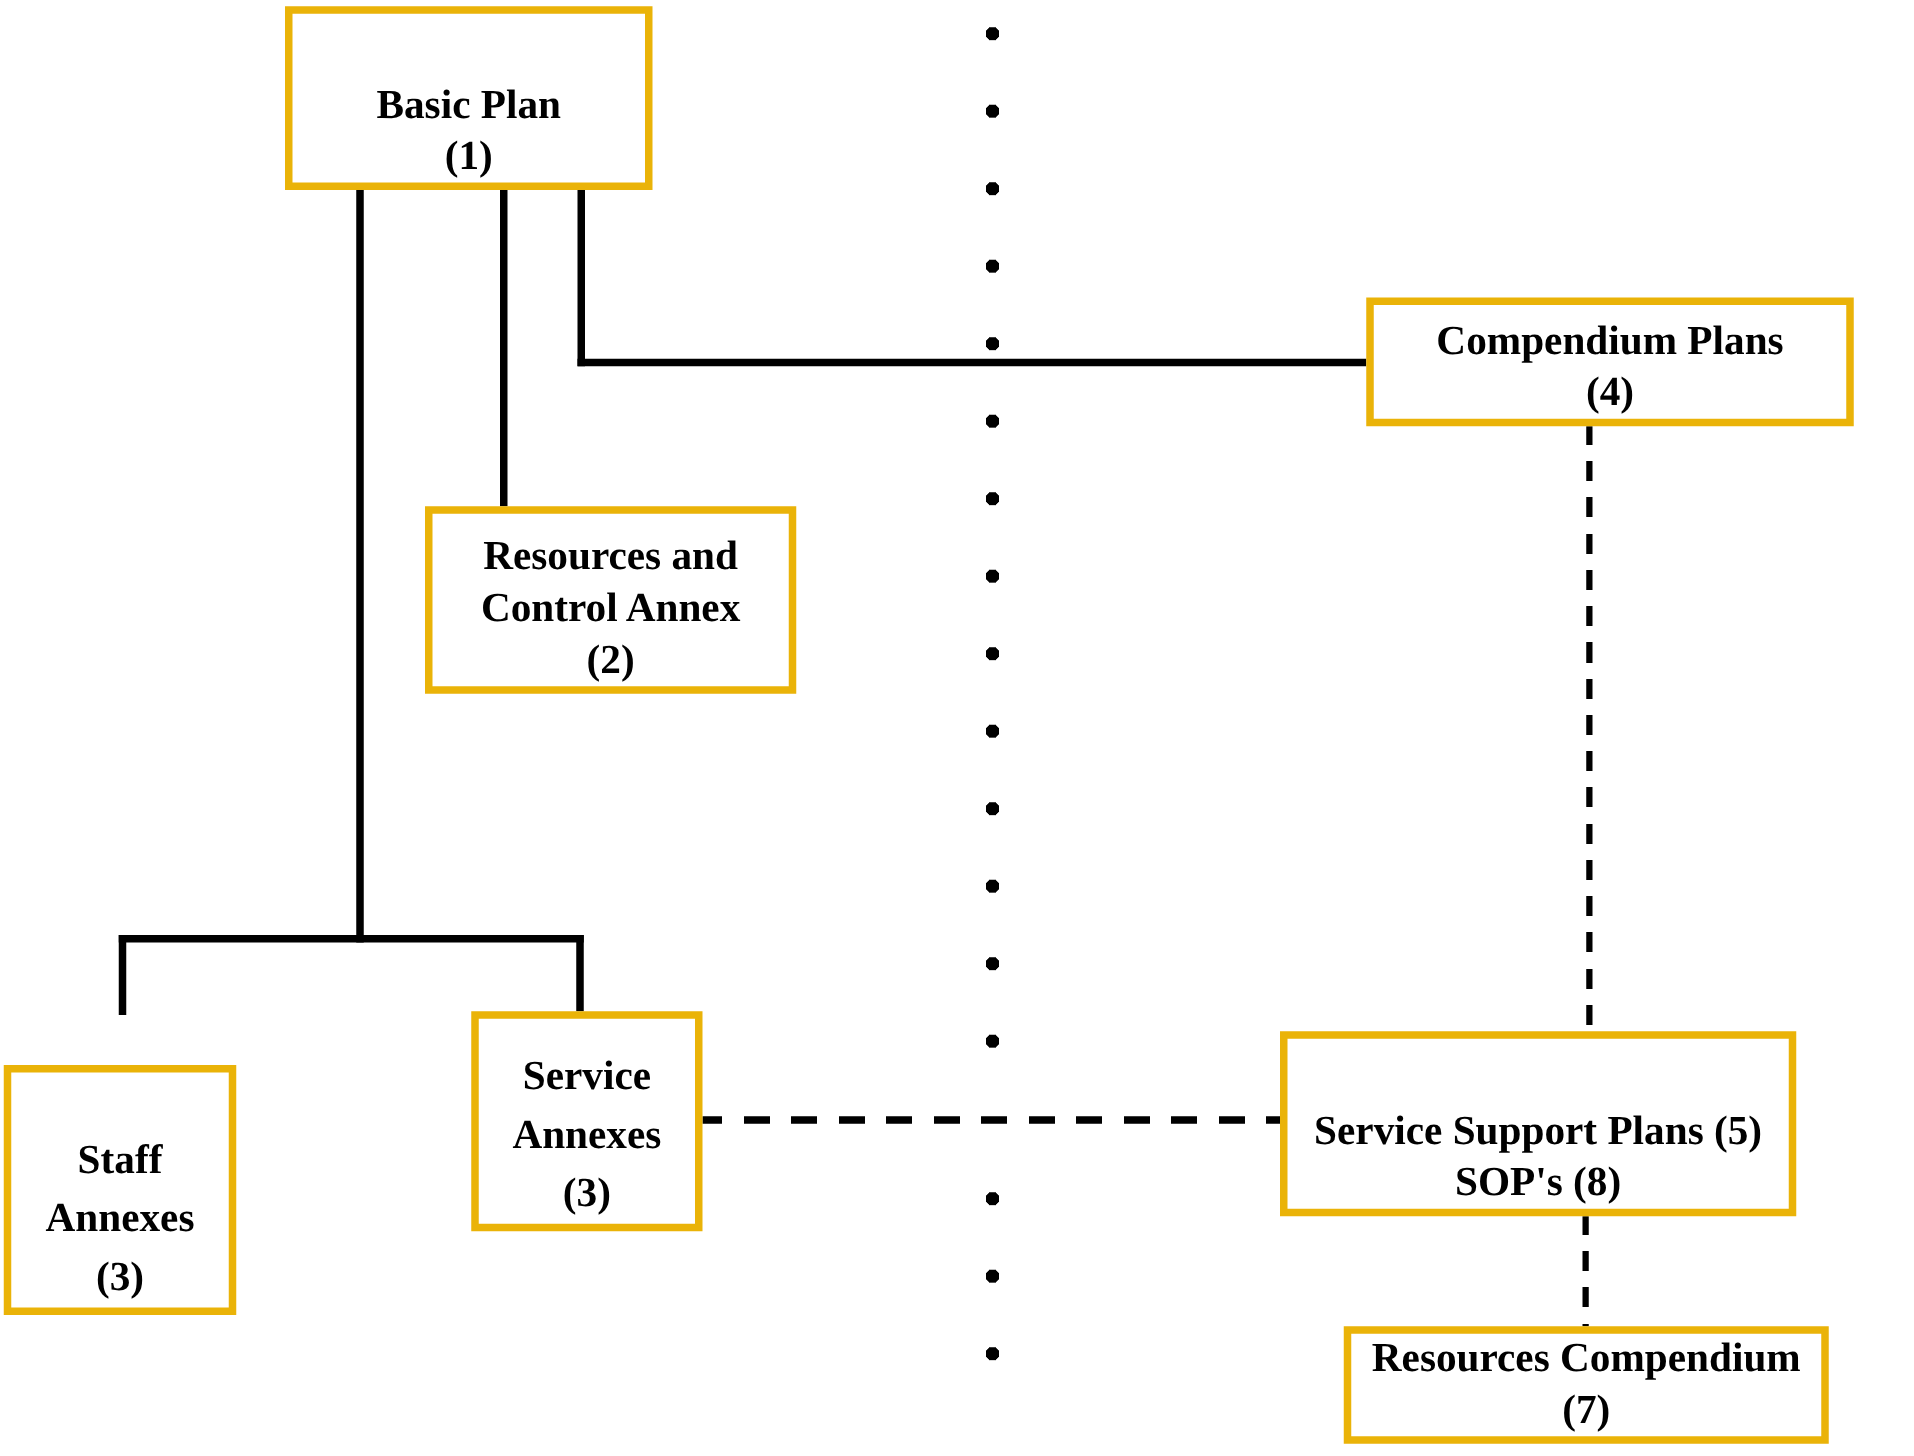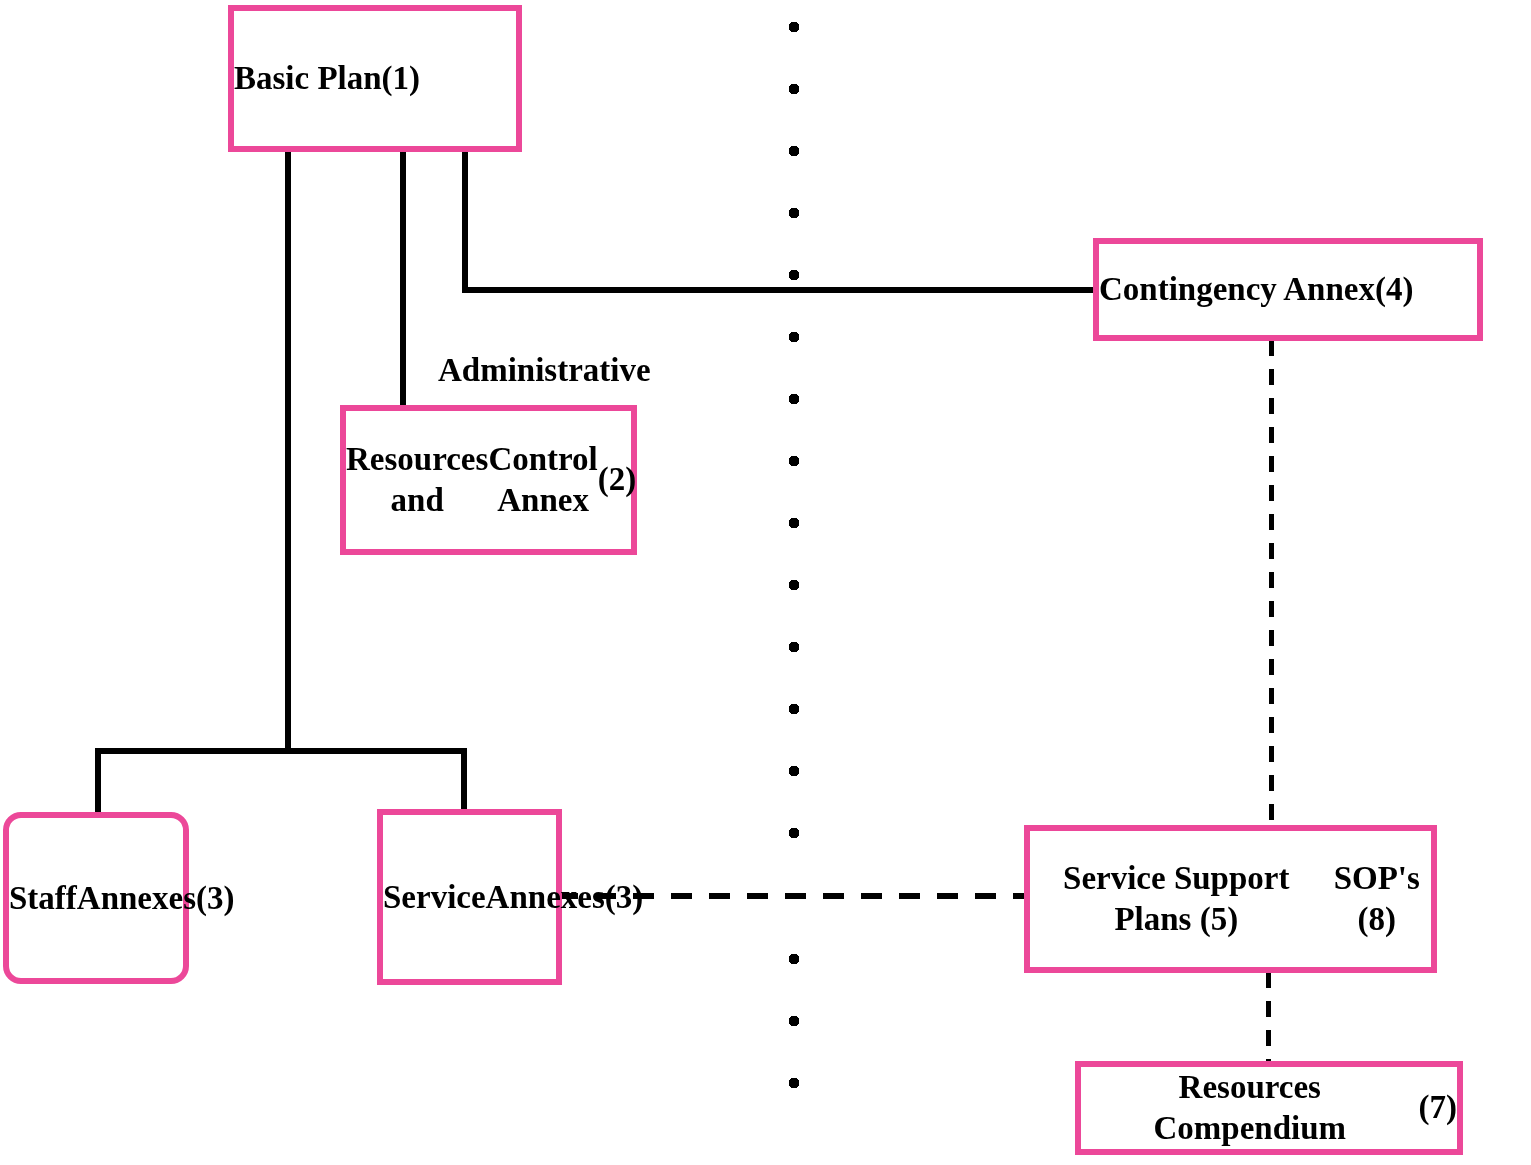--- a/index.html
+++ b/index.html
@@ -9,25 +9,25 @@
     height: 1165px;
     background: #ffffff;
     font-family: "Liberation Serif", "DejaVu Serif", serif;
     font-weight: bold;
     color: #000000;
     overflow: hidden;
   }
   .box {
     position: absolute;
     box-sizing: border-box;
-    border: 6px solid #ec4899;
+    border: 6px solid #eab308;
     background: #ffffff;
     display: flex;
-    flex-direction: row;
-    justify-content: flex-start;
+    flex-direction: column;
+    justify-content: flex-end;
     align-items: center;
     text-align: center;
     font-size: 33px;
     line-height: 1.25;
     z-index: 2;
   }
   .box.tall { line-height: 1.42; }
   .solid { position: absolute; background: #000000; z-index: 1; }
   .dash-h {
     position: absolute; height: 6px; z-index: 1;
@@ -69,34 +69,33 @@
 
   <div class="dash-h" style="left:557px; top:893px; width:468px;"></div>
   <div class="dash-v" style="left:1269px; top:340px; height:486px;"></div>
   <div class="dash-v" style="left:1266px; top:972px; height:90px;"></div>
 
   <div class="box" style="left:228px; top:5px; width:294px; height:147px;">
     <div>Basic Plan</div>
     <div>(1)</div>
   </div>
 
-  <div class="floating-label" style="left:438px; top:352px;">Administrative</div>
 
   <div class="box" style="left:340px; top:405px; width:297px; height:150px;">
     <div>Resources and</div>
     <div>Control Annex</div>
     <div>(2)</div>
   </div>
 
   <div class="box" style="left:1093px; top:238px; width:390px; height:103px;">
-    <div>Contingency Annex</div>
+    <div>Compendium Plans</div>
     <div>(4)</div>
   </div>
 
-  <div class="box tall" style="left:3px; top:812px; width:186px; height:172px;border-radius:18px;">
+  <div class="box tall" style="left:3px; top:852px; width:186px; height:200px;">
     <div>Staff</div>
     <div>Annexes</div>
     <div>(3)</div>
   </div>
 
   <div class="box tall" style="left:356px; top:809px; width:185px; height:176px;margin-left:21px;">
     <div>Service</div>
     <div>Annexes</div>
     <div>(3)</div>
   </div>

